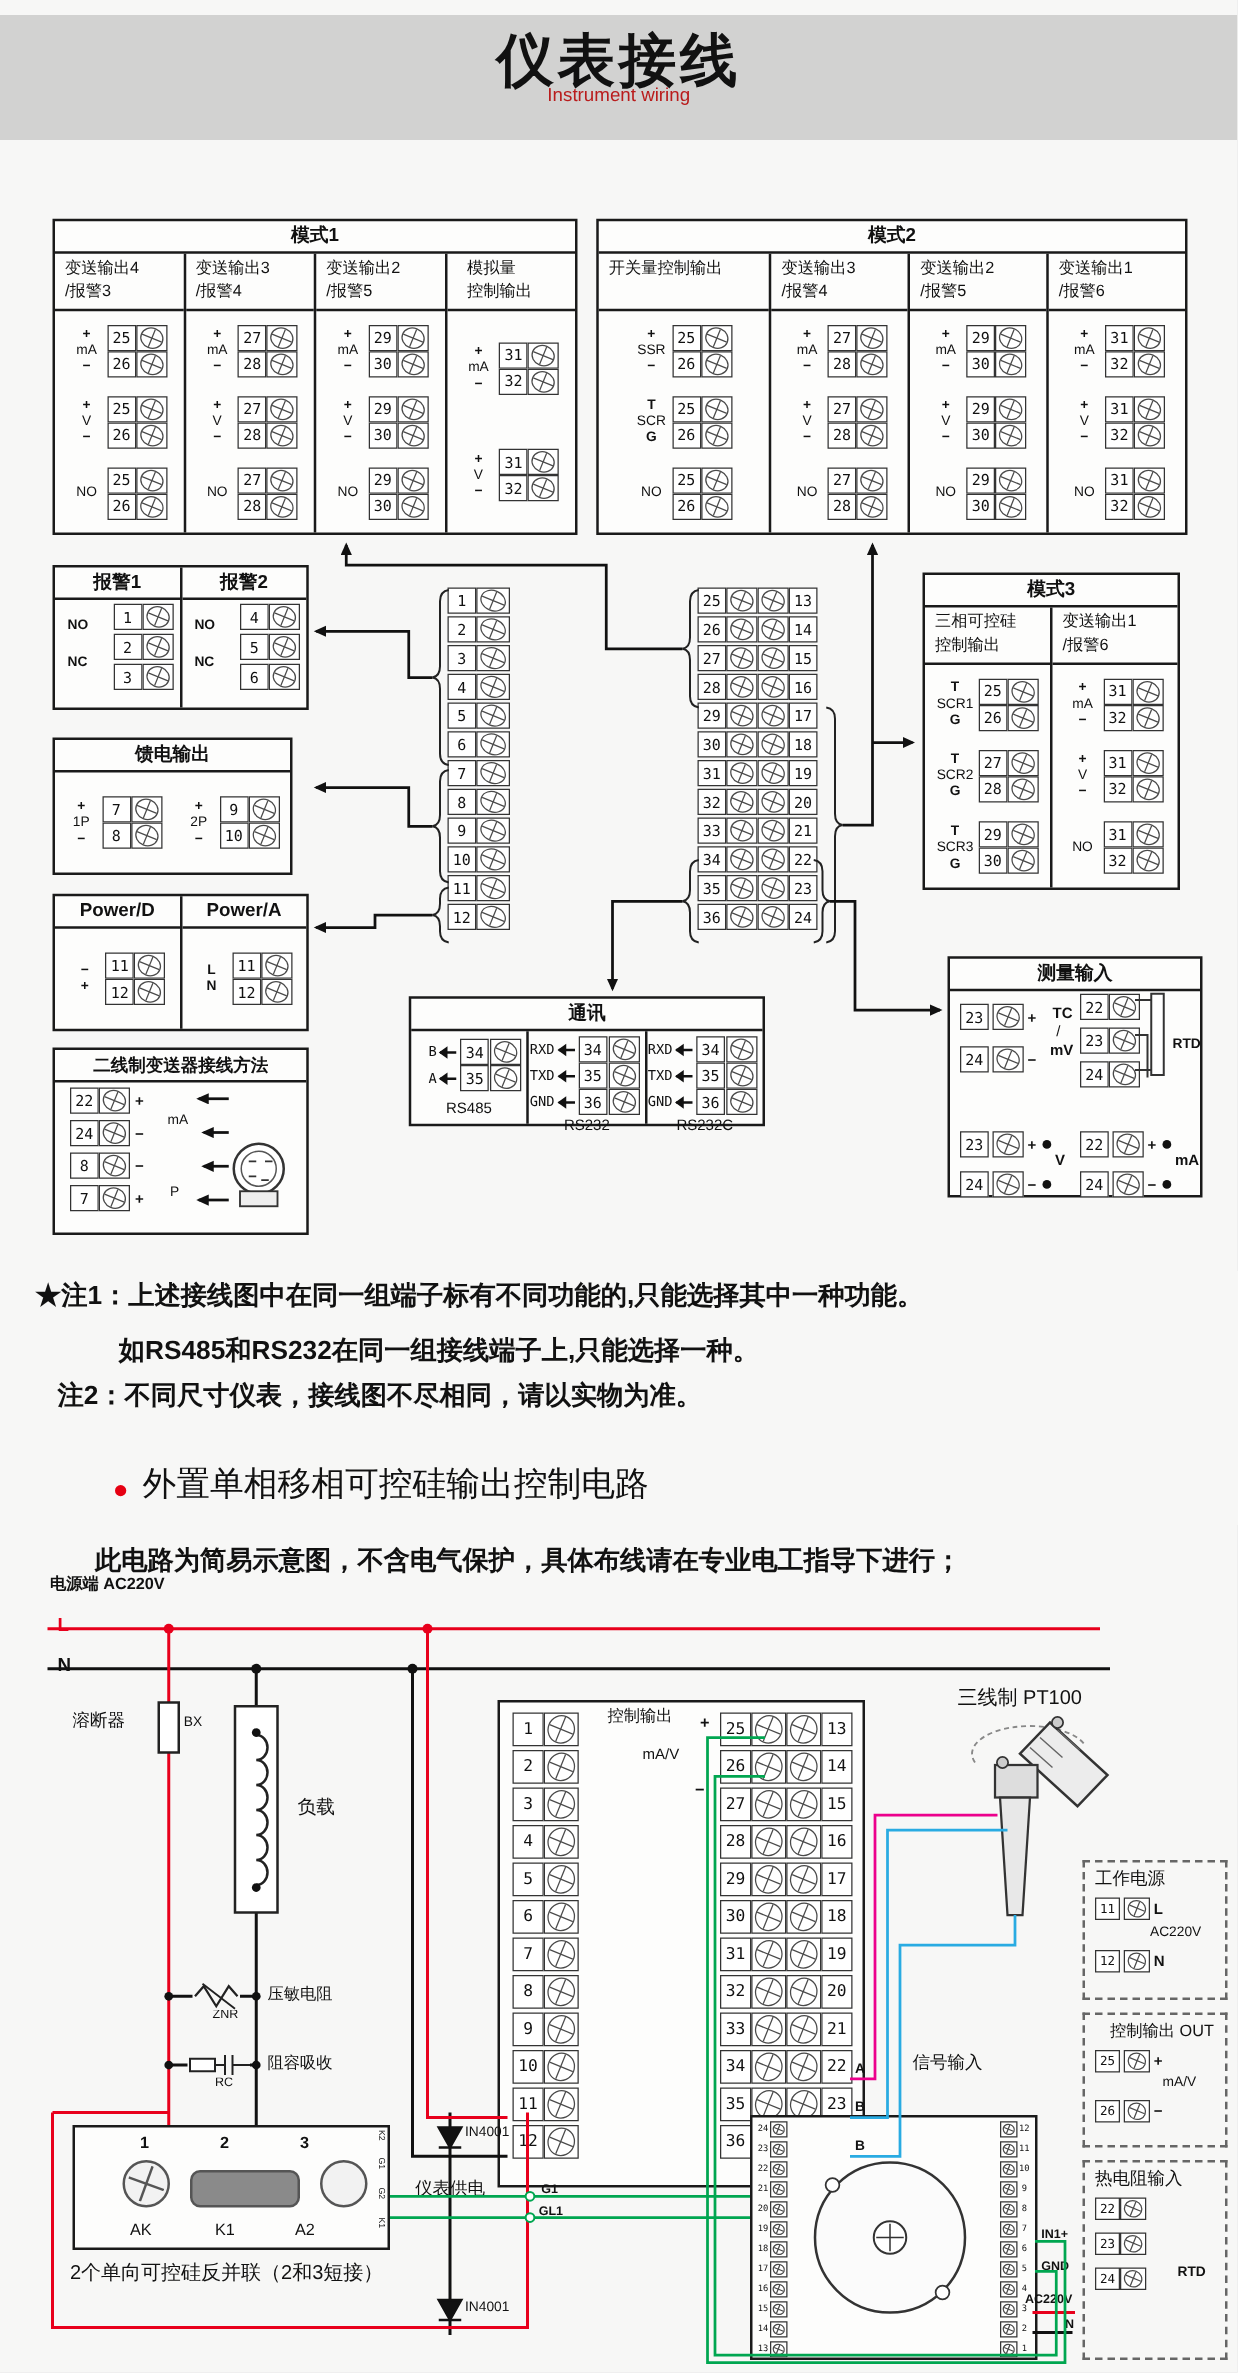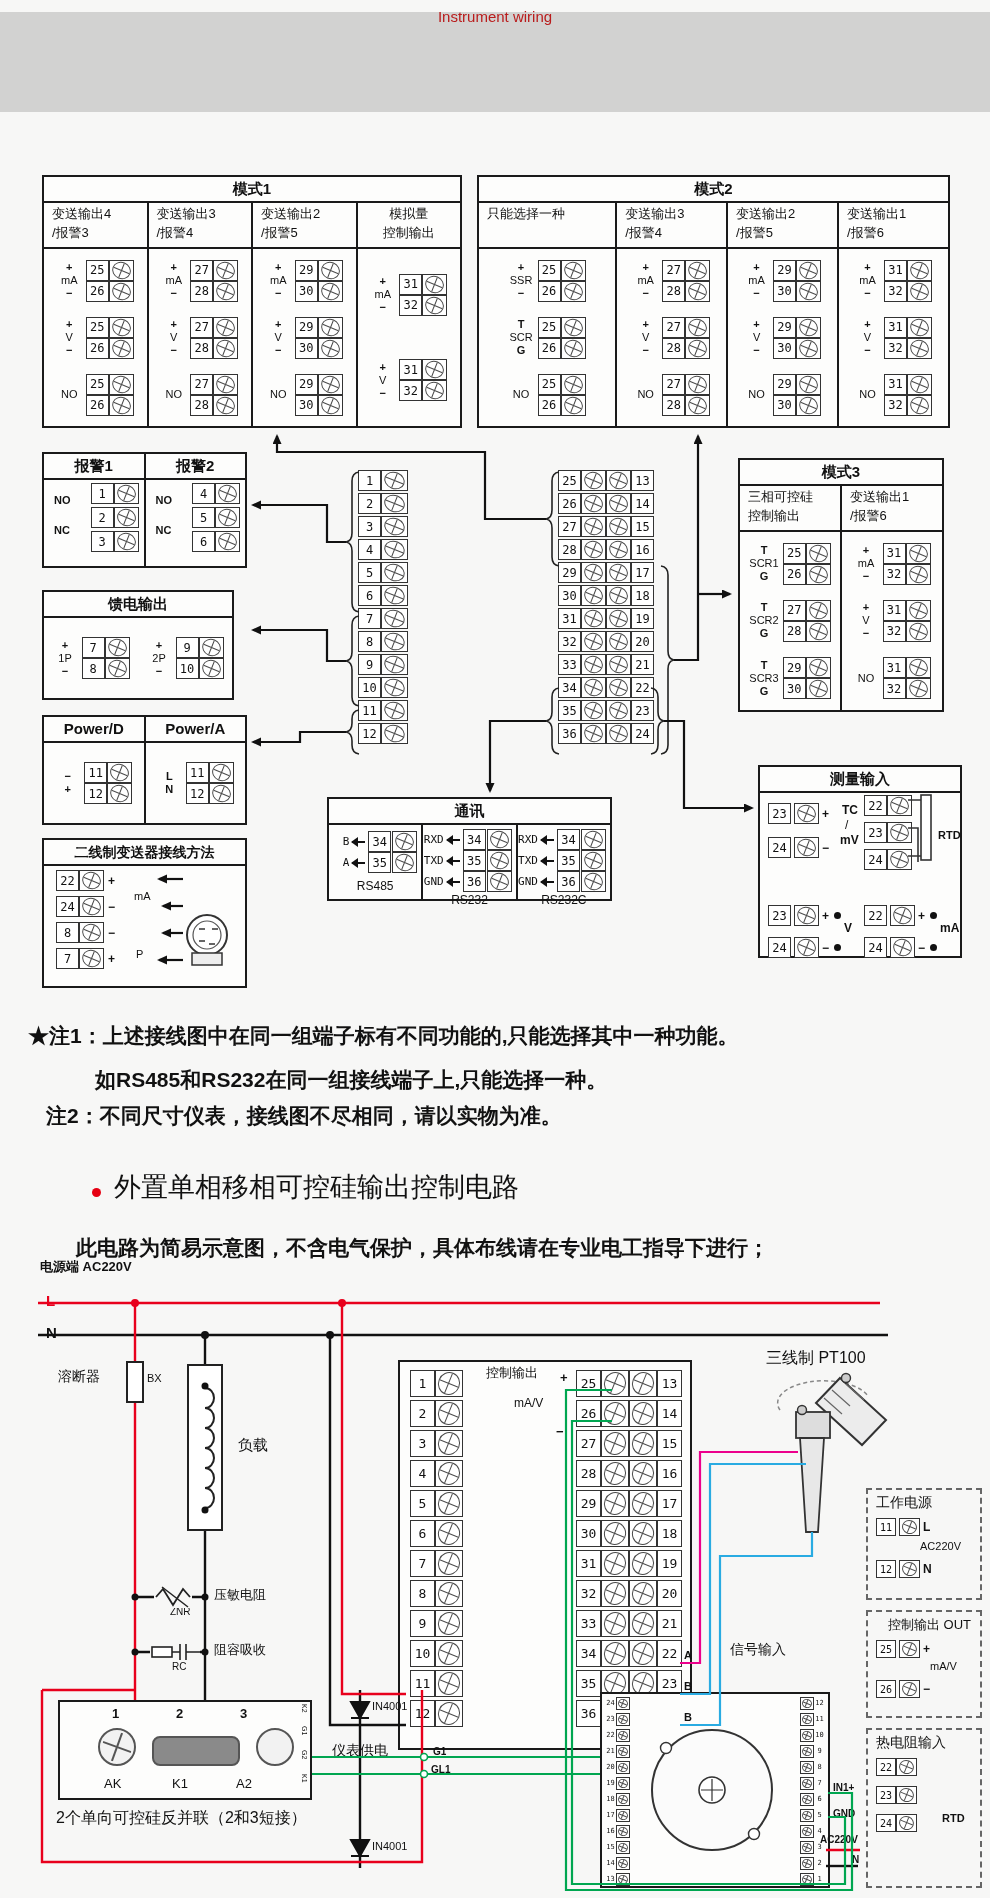--- a/index.html
+++ b/index.html
@@ -55,20 +55,21 @@
       background:linear-gradient(#555,#555) center/100% 2px no-repeat,linear-gradient(#555,#555) center/2px 100% no-repeat;transform:rotate(20deg)}
   .reddot{position:absolute;width:9px;height:9px;border-radius:50%;background:#e60012}
   svg.ov{position:absolute;left:0;top:0;z-index:4;pointer-events:none}
 </style>
 </head>
 <body>
 
 <div class="page">
 
   <div class="hdr">
+    <div class="t">仪表接线</div>
     <div class="s">Instrument wiring</div>
   </div>
 
   <div class="box" style="left:42px;top:175px;width:420px;height:253px">
     <div class="btitle">模式1</div>
     <div class="cols">
       <div class="pcol">
         <div class="chead">
             <span>变送输出4</span>
             <span>/报警3</span>
@@ -242,21 +243,21 @@
                 </div>
                  <div class="trow">
                   <span class="tn">30</span>
                   <span class="scr"></span>
                 </div>
               </div>
           </div>
           </div>
       </div>
       <div class="pcol">
-        <div class="chead" style="text-align:center;padding-left:0">
+        <div class="chead" style="padding-left:16px">
             <span>模拟量</span>
             <span>控制输出</span>
           </div>
         <div class="pairs">
 
           <div class="pair">
             <div class="pg">
                 <span class="ps">+</span>
                 <span class="pl">mA</span>
                 <span class="ps">−</span>
@@ -292,21 +293,21 @@
           </div>
       </div>
     </div>
   </div>
 
   <div class="box" style="left:477px;top:175px;width:473px;height:253px">
     <div class="btitle">模式2</div>
     <div class="cols">
       <div class="pcol" style="flex:1.25">
         <div class="chead">
-            <span>只能选择一种</span>
+            <span>开关量控制输出</span>
             <span></span>
           </div>
         <div class="pairs">
 
           <div class="pair">
             <div class="pg">
                 <span class="ps">+</span>
                 <span class="pl">SSR</span>
                 <span class="ps">−</span>
               </div>

